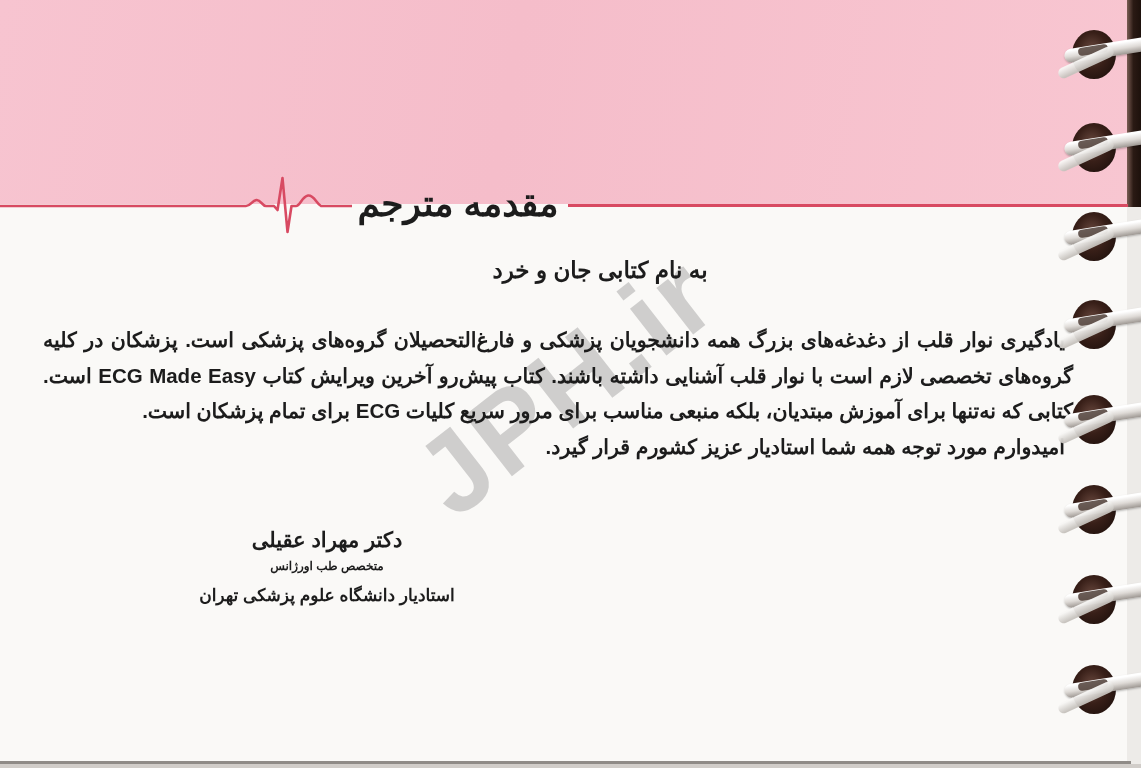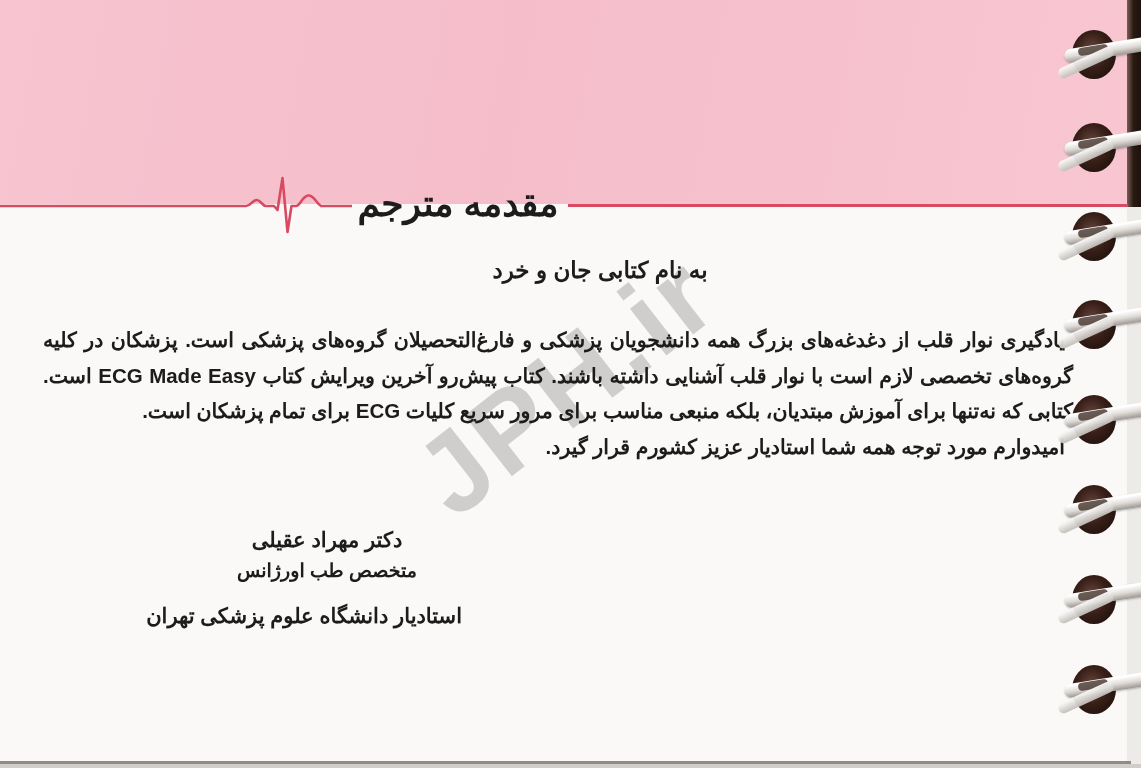--- a/index.html
+++ b/index.html
@@ -53,22 +53,22 @@
     direction:rtl; font-size:20.5px; font-weight:bold; line-height:35.5px;margin-left:25px;
   }
   .body-block p { margin:0; }
   .para { text-align:justify; text-align-last:right; text-indent:8px; }
   .closing { text-align:right; text-indent:8px; }
   .signature {
     position:absolute; left:192px; top:528px; width:270px; z-index:2;
     direction:rtl; text-align:center; font-weight:bold;
   }
   .sig-name { font-size:21px; margin-bottom:7px; white-space:nowrap; }
-  .sig-role { font-size:19px; margin-bottom:22px; white-space:nowrap; }
-  .sig-affil { font-size:21px; white-space:nowrap; }
+  .sig-role { font-size:12px; margin-bottom:12px; white-space:nowrap; }
+  .sig-affil { font-size:17px; white-space:nowrap; }
   
   .bottom-edge-line {
     position:absolute; left:0; top:761px; width:1131px; height:3px;
     background:#8f8b87; z-index:4;
   }
   .bottom-edge-shadow {
     position:absolute; left:0; top:764px; width:1141px; height:4px;
     background:#d1cdc9; z-index:4;
   }
   

